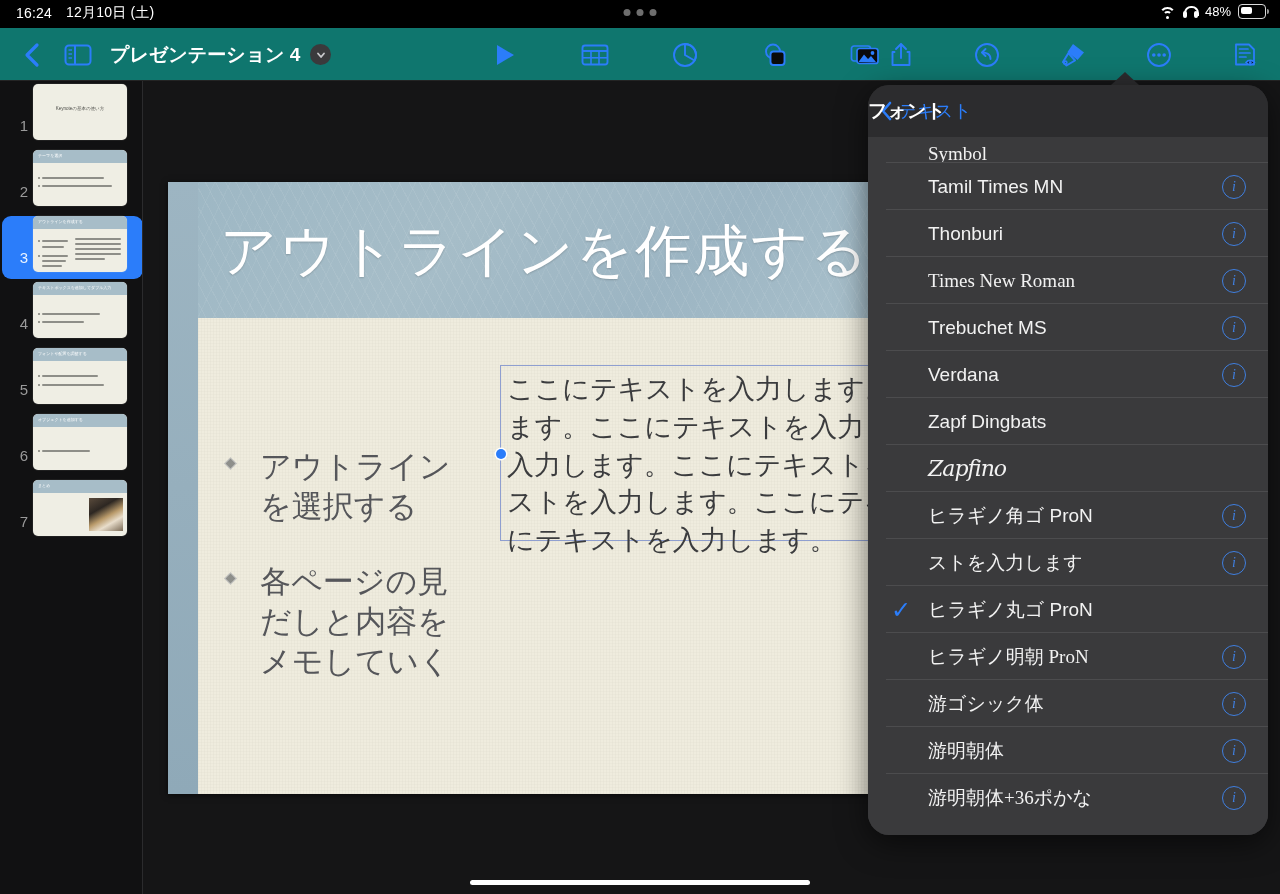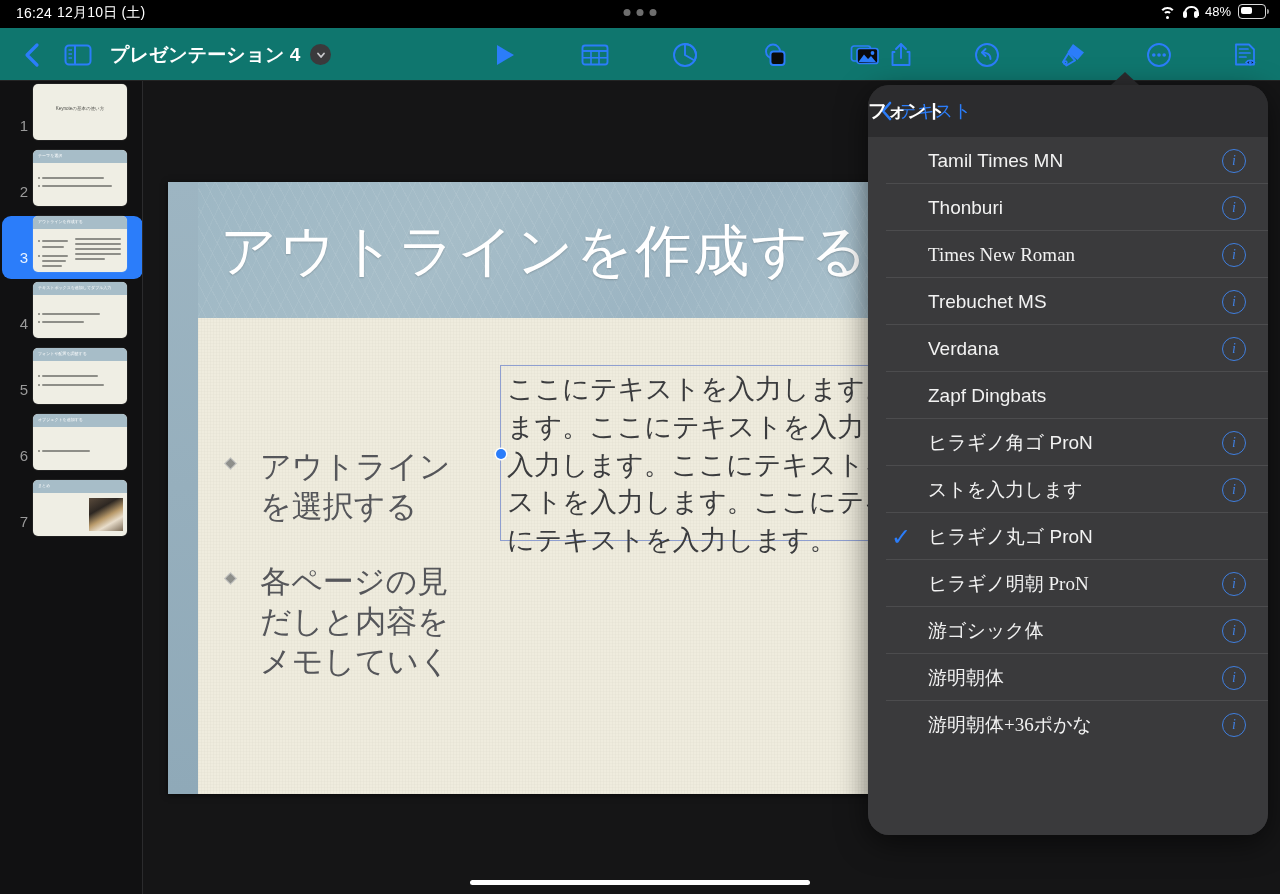--- a/index.html
+++ b/index.html
@@ -5,21 +5,21 @@
   html,body{margin:0;padding:0;}
   body{
     width:1280px;height:894px;overflow:hidden;background:#000;
     font-family:"Liberation Sans","DejaVu Sans",sans-serif;
     -webkit-font-smoothing:antialiased;
   }
   .root{position:relative;width:1280px;height:894px;background:#0a0a0a;}
 
   
   .statusbar{position:absolute;left:0;top:0;width:1280px;height:28px;background:#000;}
-  .sb-left{position:absolute;left:16px;top:4px;display:flex;align-items:center;gap:5px;
+  .sb-left{position:absolute;left:16px;top:4px;display:flex;align-items:center;gap:14px;
     color:#fff;font-size:14px;letter-spacing:.2px;}
   .sb-dots{position:absolute;left:50%;top:9px;transform:translateX(-50%);display:flex;gap:6px;}
   .sb-dots i{width:7px;height:7px;border-radius:50%;background:#6e6e6e;display:block;}
   .sb-right{position:absolute;right:14px;top:4px;display:flex;align-items:center;gap:7px;color:#fff;font-size:13px;}
   .ico-wifi{width:17px;height:14px;position:relative;display:inline-block;}
   .ico-wifi::before,.ico-wifi::after{content:"";position:absolute;border:2px solid #fff;border-bottom-color:transparent;
     border-left-color:transparent;border-right-color:transparent;border-radius:50% 50% 0 0;}
   .ico-wifi::before{width:13px;height:13px;left:0px;top:2px;}
   .ico-wifi::after{width:5px;height:5px;left:4px;top:6px;}
   .ico-wifi s{position:absolute;left:7px;top:11px;width:3px;height:3px;background:#fff;border-radius:50%;}
@@ -387,20 +387,23 @@
         <svg width="14" height="22" viewBox="0 0 14 22">
           <polyline points="10,3 3,11 10,19" fill="none" stroke="#2b7dfa" stroke-width="2.6" stroke-linecap="round" stroke-linejoin="round"></polyline>
         </svg>
         <span>テキスト</span>
       </div>
       <div class="pop-title">フォント</div>
     </div>
 
     <div class="pop-list">
 
+      <div class="fr clipped">
+        <span class="fname serif">Symbol</span>
+      </div>
 
       <div class="fr">
         <span class="fname">Tamil Times MN</span>
         <span class="info">i</span>
       </div>
 
       <div class="fr">
         <span class="fname">Thonburi</span>
         <span class="info">i</span>
       </div>
@@ -417,20 +420,23 @@
 
       <div class="fr">
         <span class="fname">Verdana</span>
         <span class="info">i</span>
       </div>
 
       <div class="fr">
         <span class="fname">Zapf Dingbats</span>
       </div>
 
+      <div class="fr">
+        <span class="fname script">Zapfino</span>
+      </div>
 
       <div class="fr">
         <span class="fname">ヒラギノ角ゴ ProN</span>
         <span class="info">i</span>
       </div>
 
       <div class="fr">
         <span class="fname">ストを入力します</span>
         <span class="info">i</span>
       </div>

